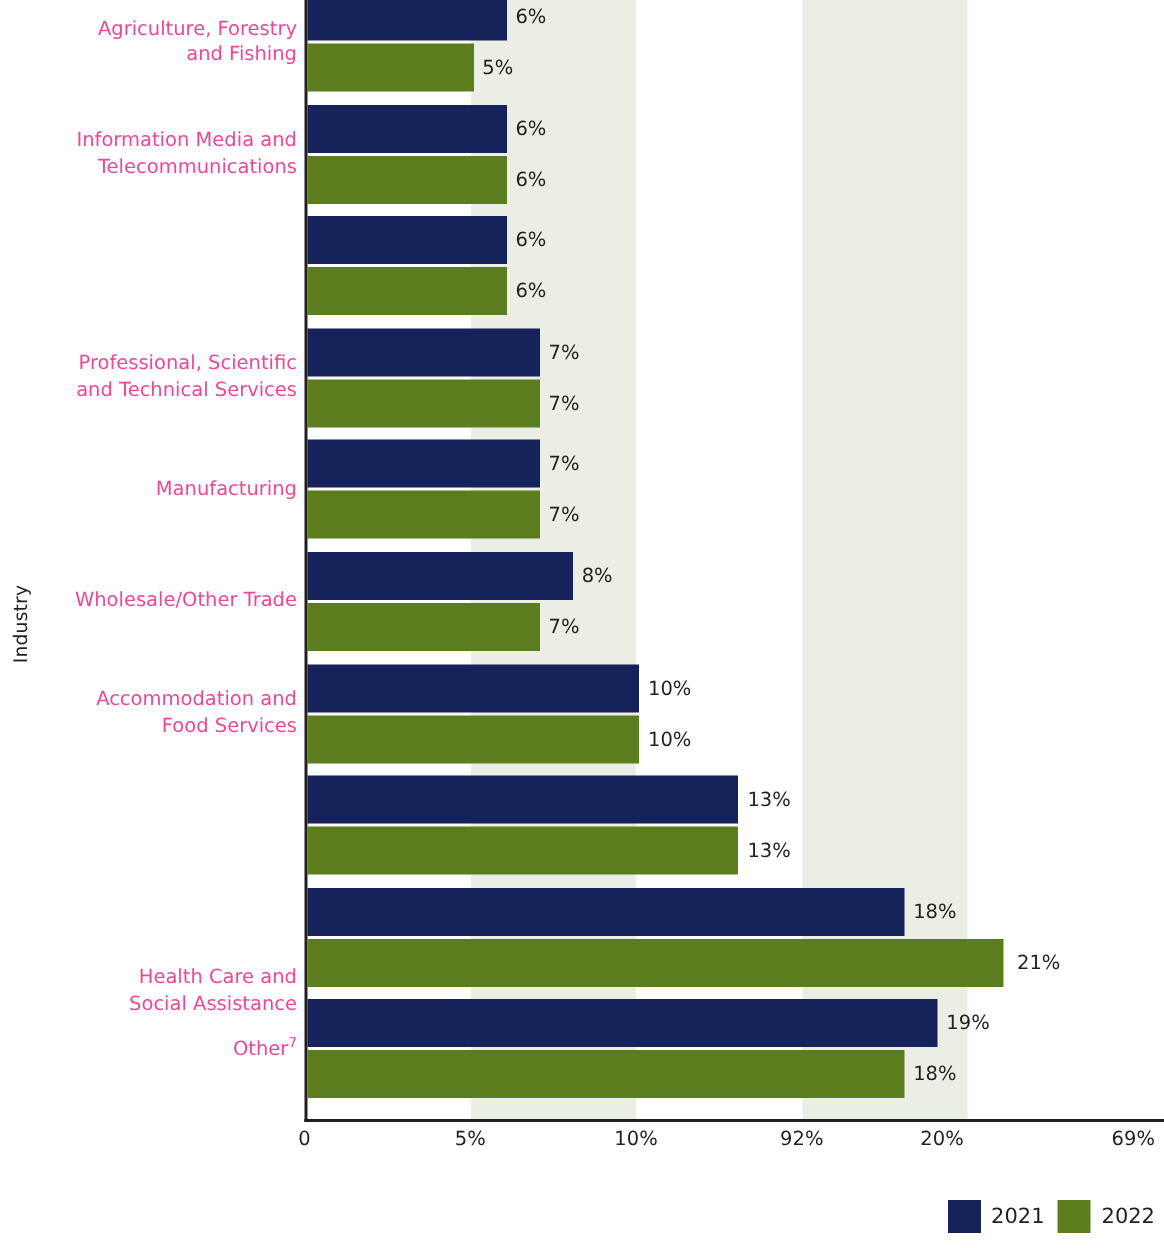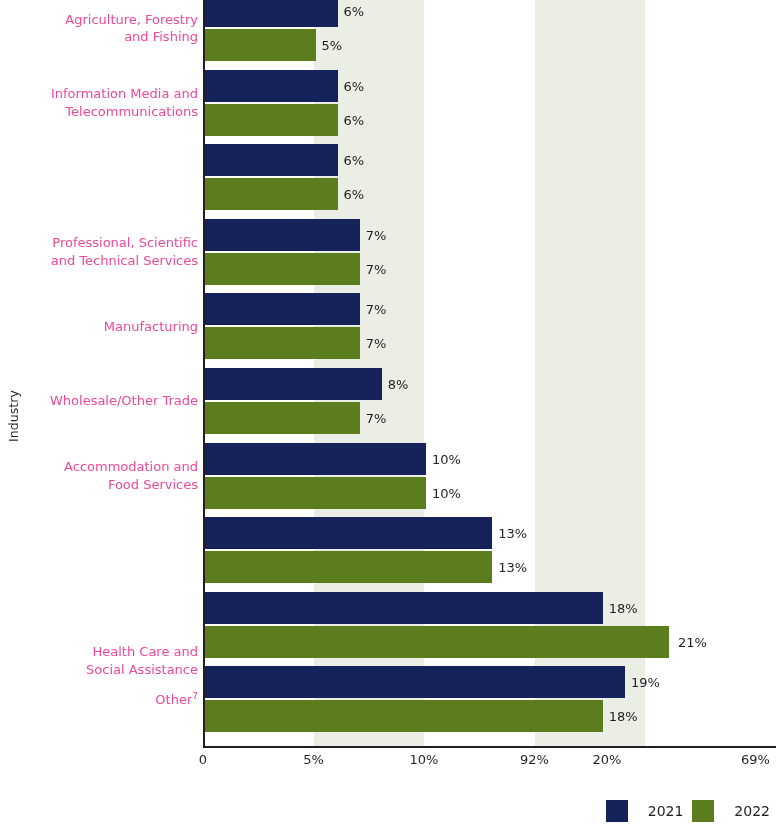--- a/index.html
+++ b/index.html
@@ -139,21 +139,21 @@
     position: absolute;
     right: 6px;
     top: 800px;
     display: flex;
     align-items: center;
     gap: 9px;
   }
   .legend-item {
     display: flex;
     align-items: center;
-    gap: 20px;
+    gap: 7px;
   }
   .legend-swatch {
     width: 22px;
     height: 22px;
     display: block;
   }
   .legend-swatch.s2021 { background: #16235a; }
   .legend-swatch.s2022 { background: #5c7d1e; }
   .legend-label {
     font-size: 14px;
@@ -228,21 +228,21 @@
       <div class="cat-label" style="top: 458.1px;">Accommodation and<br>Food Services</div>
       <div class="cat-label" style="top: 607.3px; margin-top: 36px;">Health Care and<br>Social Assistance</div>
       <div class="cat-label" style="top: 690.65px;">Other<sup>7</sup></div>
     </div>
 
   <div class="x-ticks">
       <div class="x-tick" style="left: 203px;">0</div>
       <div class="x-tick" style="left: 313.5px;">5%</div>
       <div class="x-tick" style="left: 424px;">10%</div>
       <div class="x-tick" style="left: 534.5px;">92%</div>
-      <div class="x-tick" style="left: 607px;">20%</div>
+      <div class="x-tick" style="left: 628px;">20%</div>
       <div class="x-tick" style="left: 755.5px;">69%</div>
     </div>
 
   <div class="legend">
     <div class="legend-item">
       <span class="legend-swatch s2021"></span>
       <span class="legend-label">2021</span>
     </div>
     <div class="legend-item">
       <span class="legend-swatch s2022"></span>

